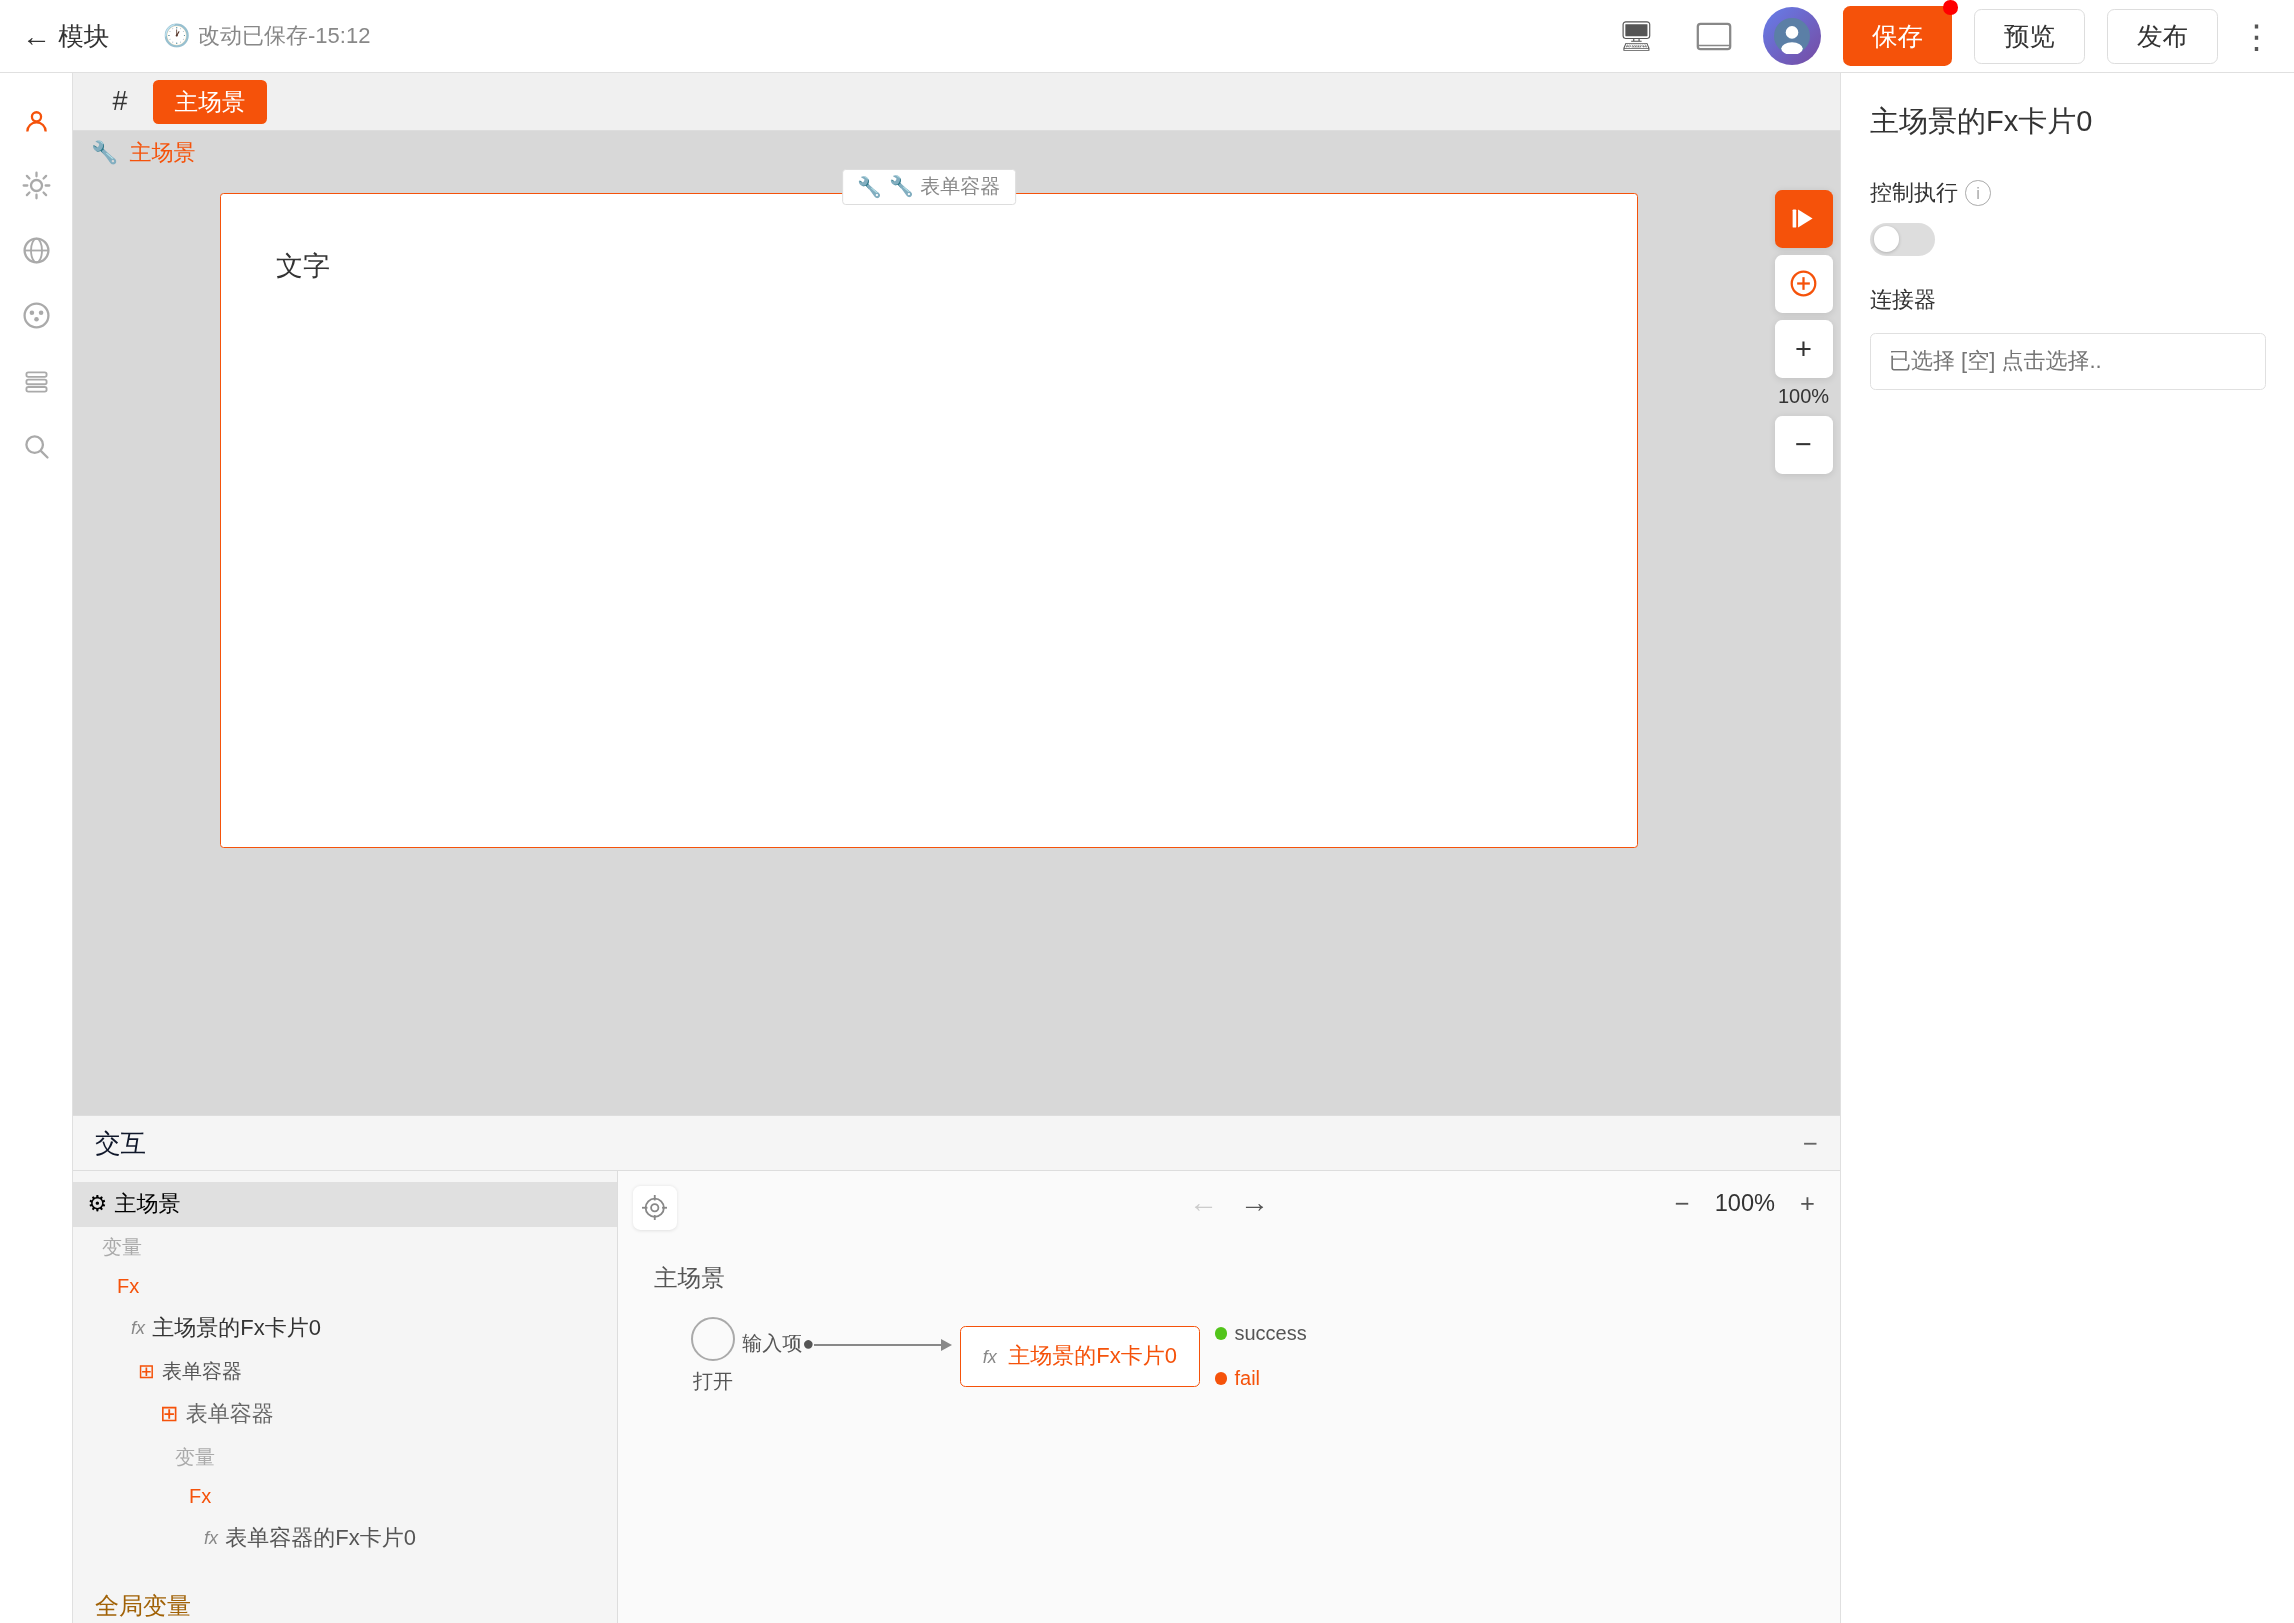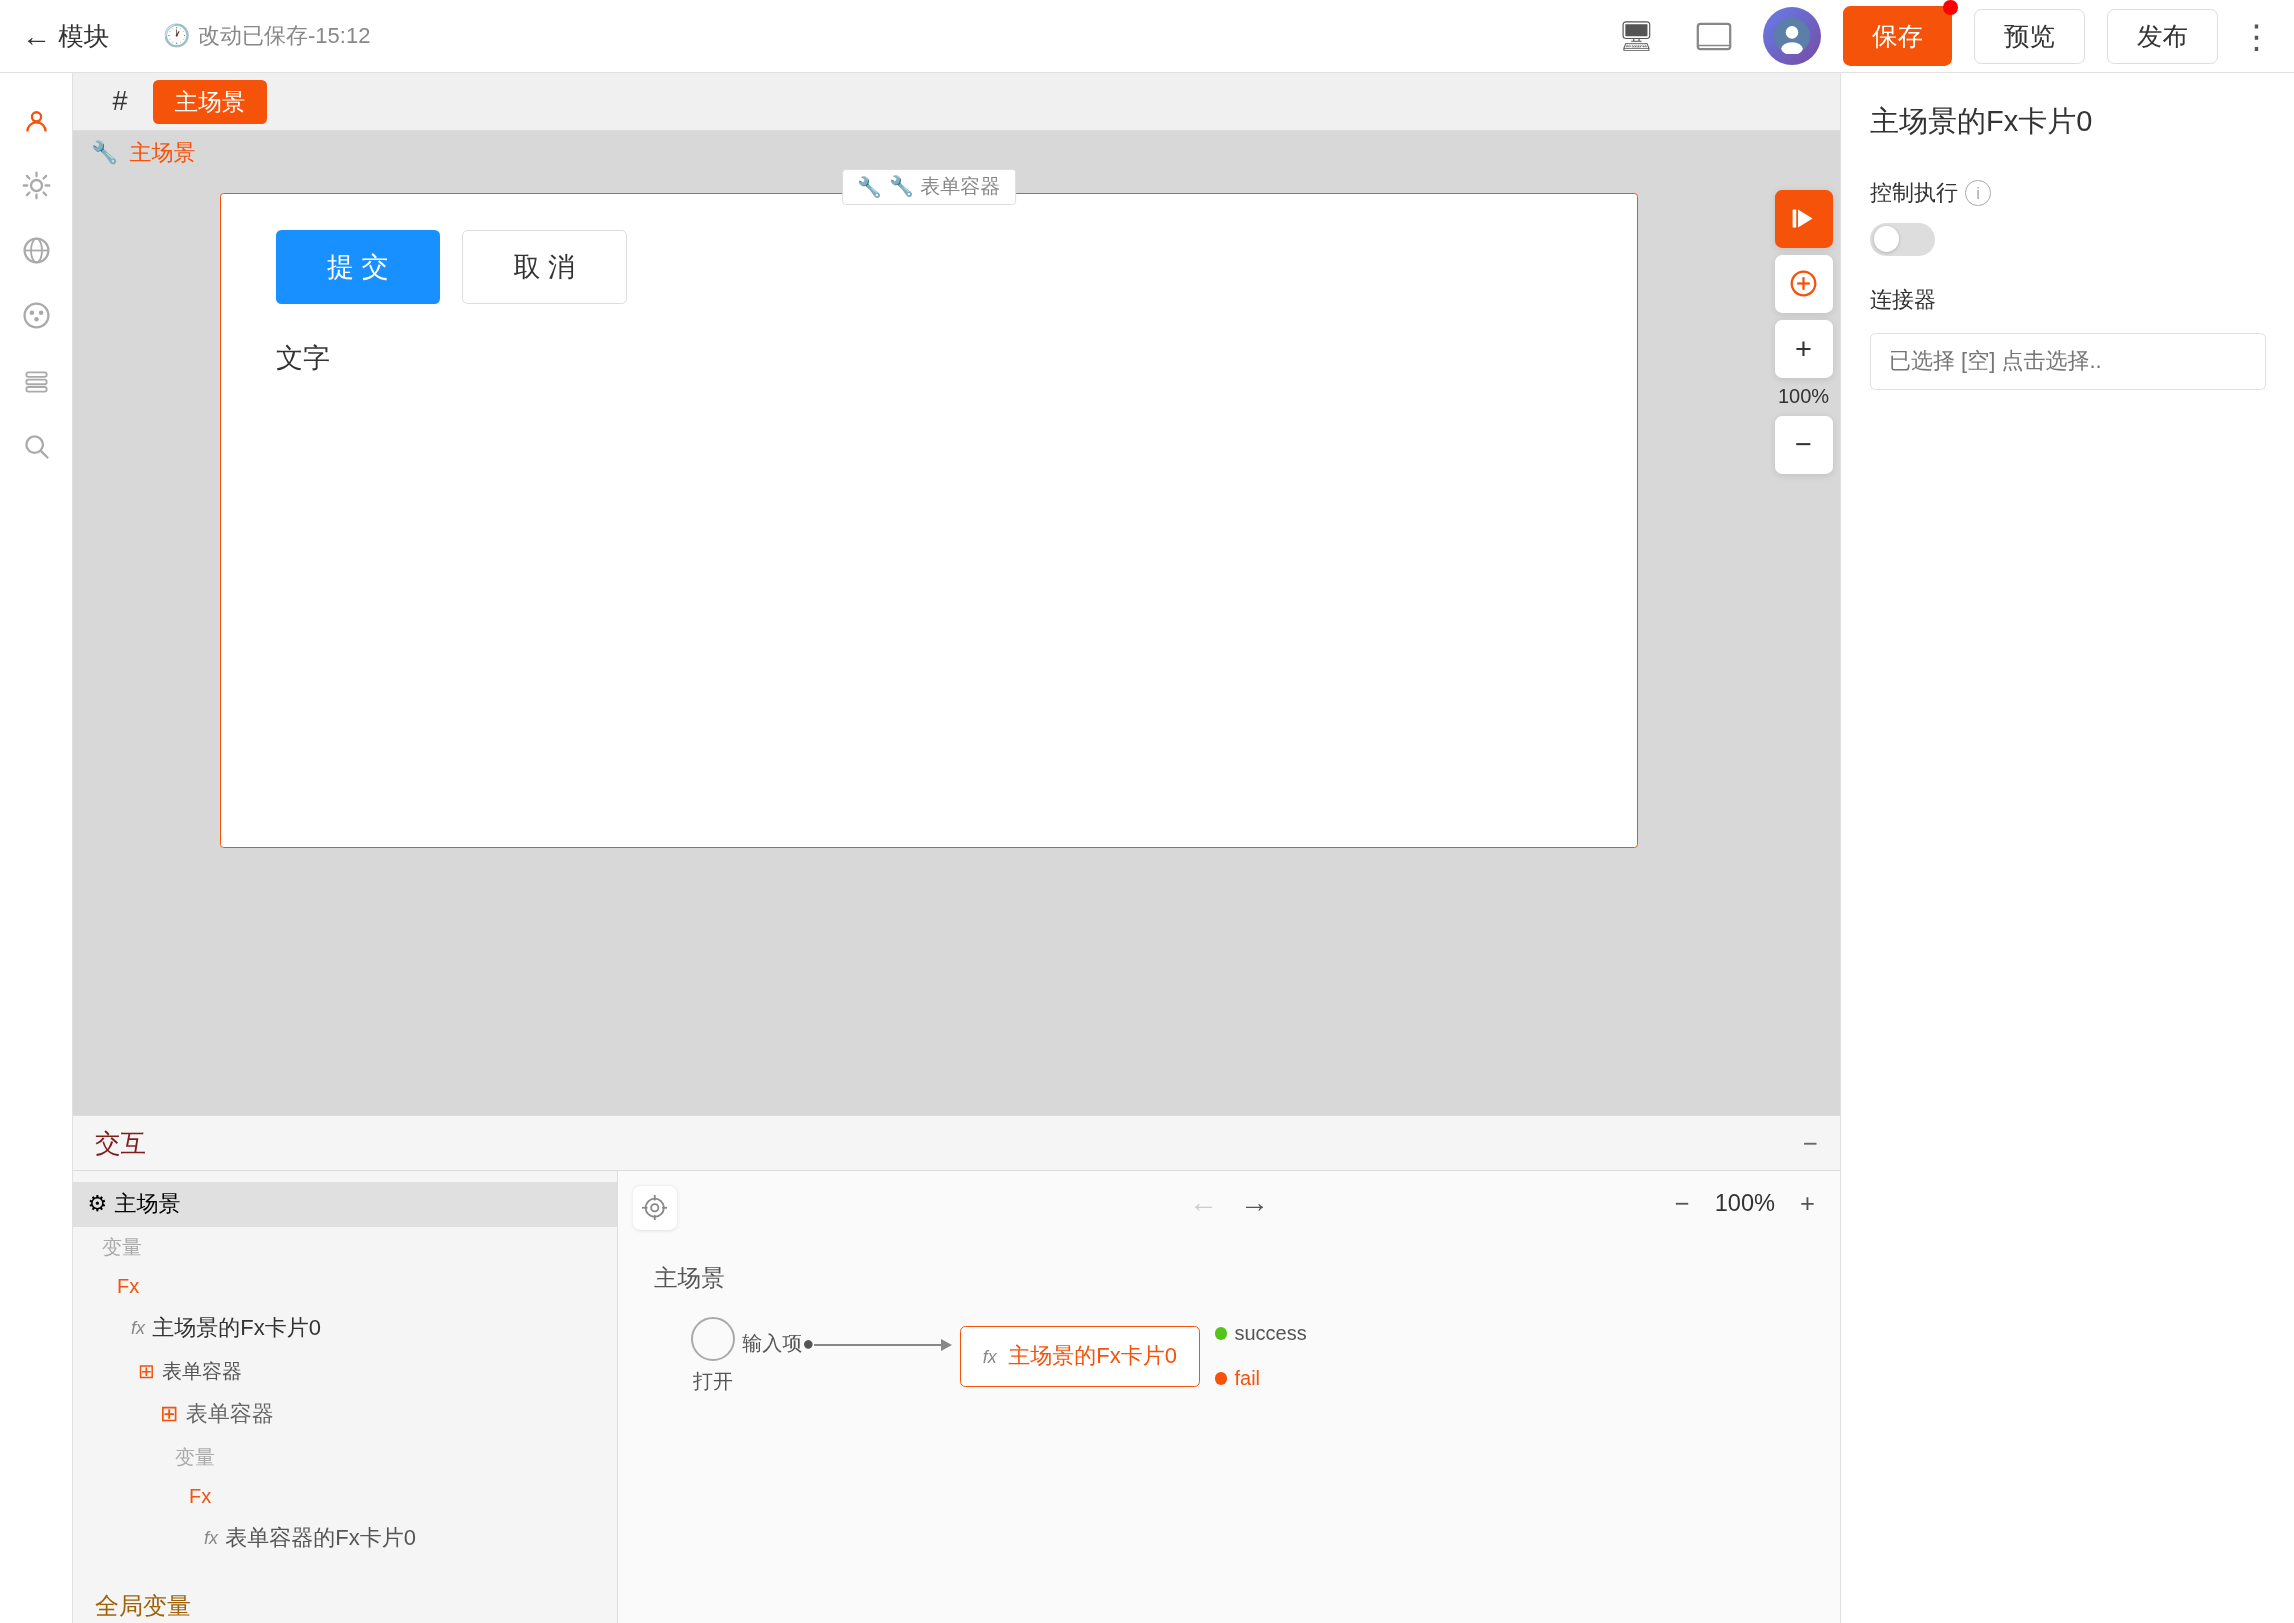--- a/index.html
+++ b/index.html
@@ -306,21 +306,21 @@
       height: 55px;
       background: #f5f5f5;
       border-bottom: 0.9px solid #ddd;
       display: flex;
       align-items: center;
       padding: 0 22px;
       gap: 14.5px;
     }
     .interaction-title {
       font-size: 25.5px;
-      color: #7f1d1d;
+      color: #0f172a;
     }
     .collapse-btn {
       margin-left: auto;
       cursor: pointer;
       font-size: 25.5px;
       color: #666;
     }
 
     .interaction-body {
       flex: 1;
@@ -660,24 +660,20 @@
         <span class="scene-label-text">主场景</span>
       </div>
 
       <div class="canvas-content">
         <div class="form-frame">
           <div class="form-frame-header">
             <span>🔧</span>
             <span>🔧 表单容器</span>
           </div>
           <div class="form-inner">
-            <div class="form-buttons">
-              <button class="submit-btn">提 交</button>
-              <button class="cancel-btn">取 消</button>
-            </div>
             <div class="text-label">文字</div>
           </div>
         </div>
 
         <div class="canvas-controls">
           <div class="ctrl-btn red-bg">
             <svg width="29" height="29" viewBox="0 0 32 32">
                 <polygon points="10,6 26,16 10,26" fill="white"></polygon>
                 <rect x="4" y="6" width="4" height="20" rx="1" fill="white"></rect>
               </svg>

